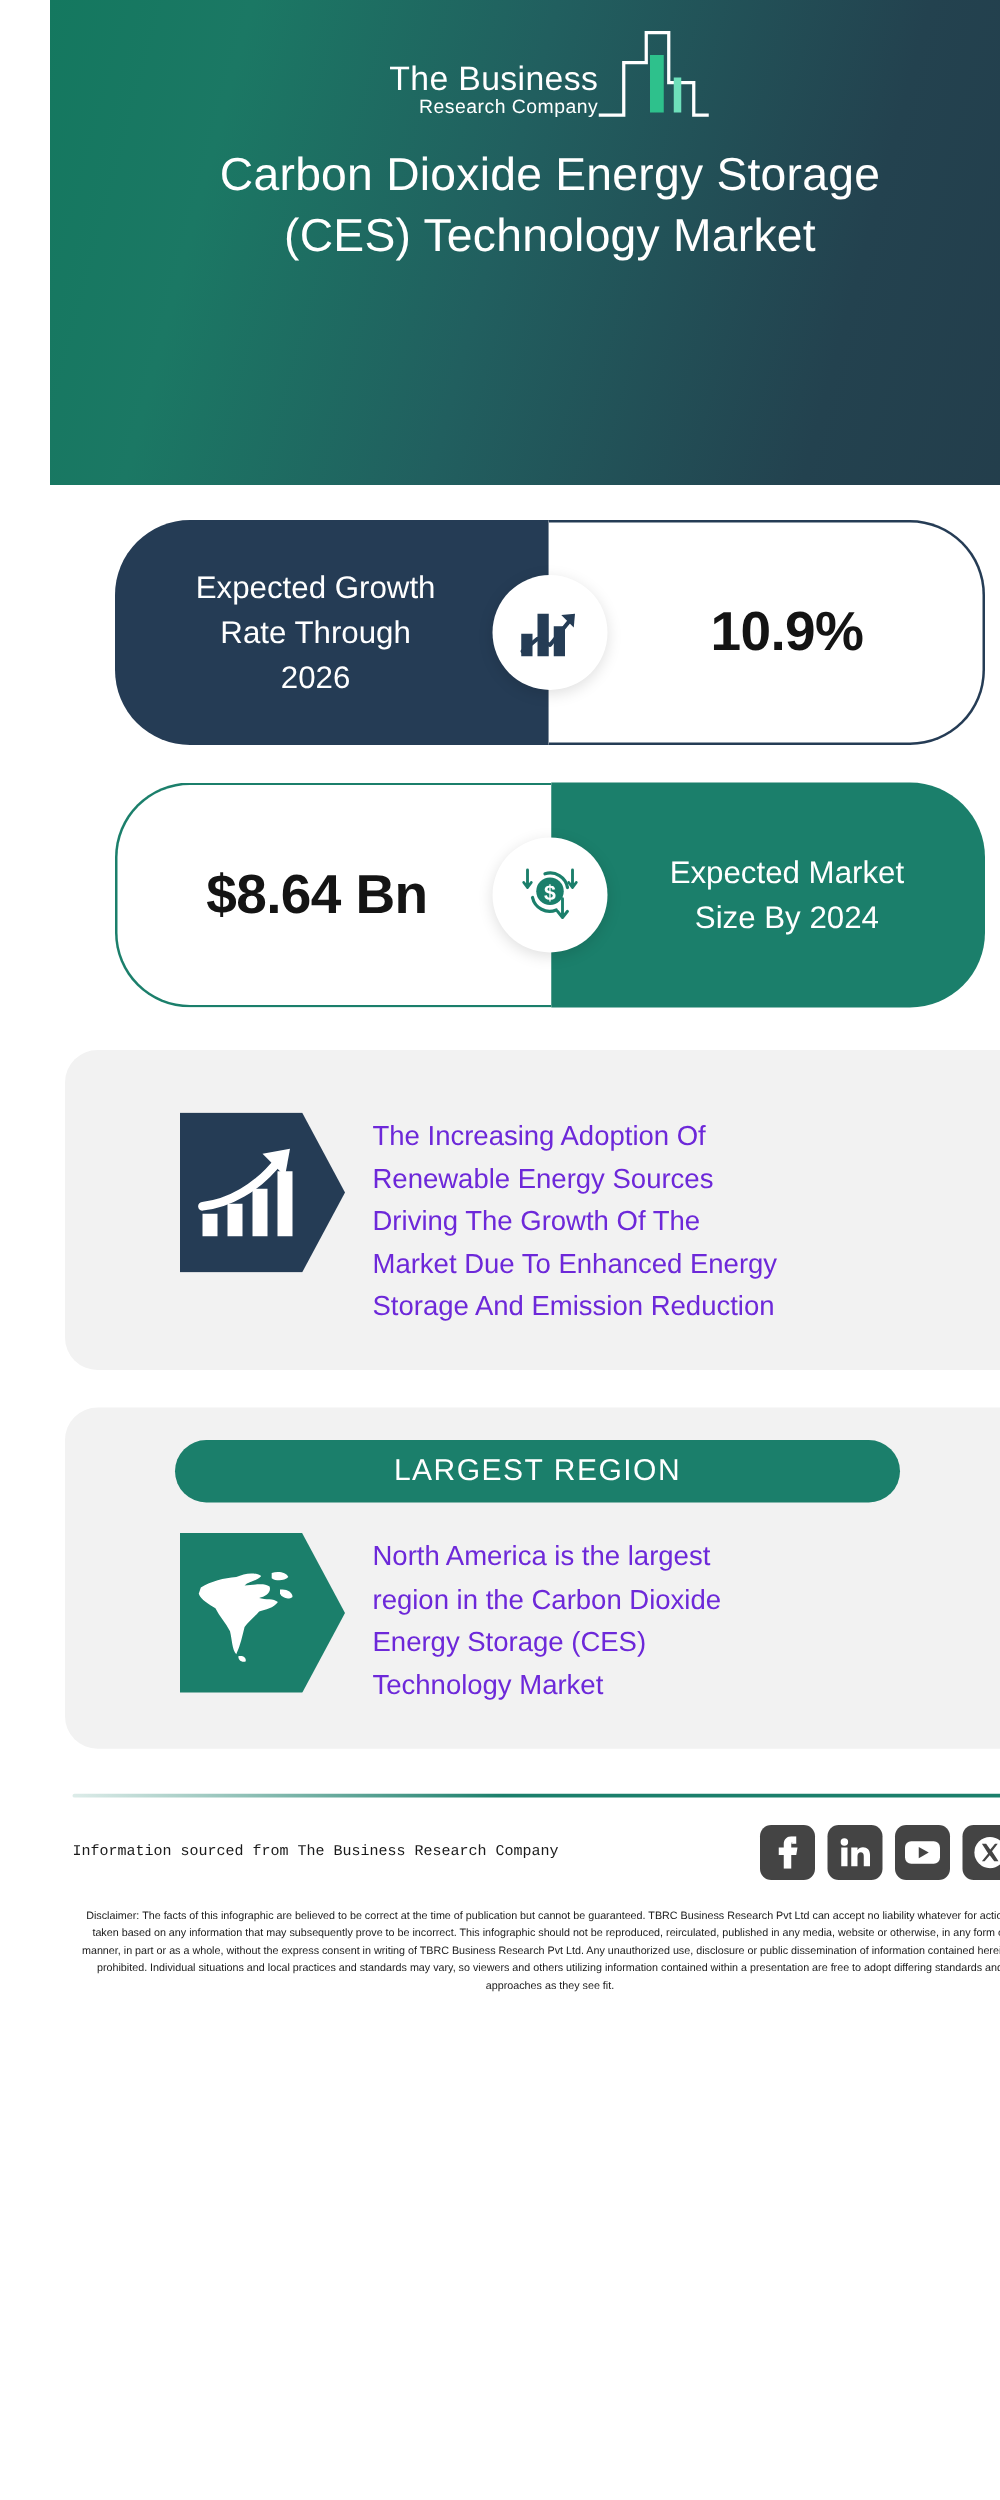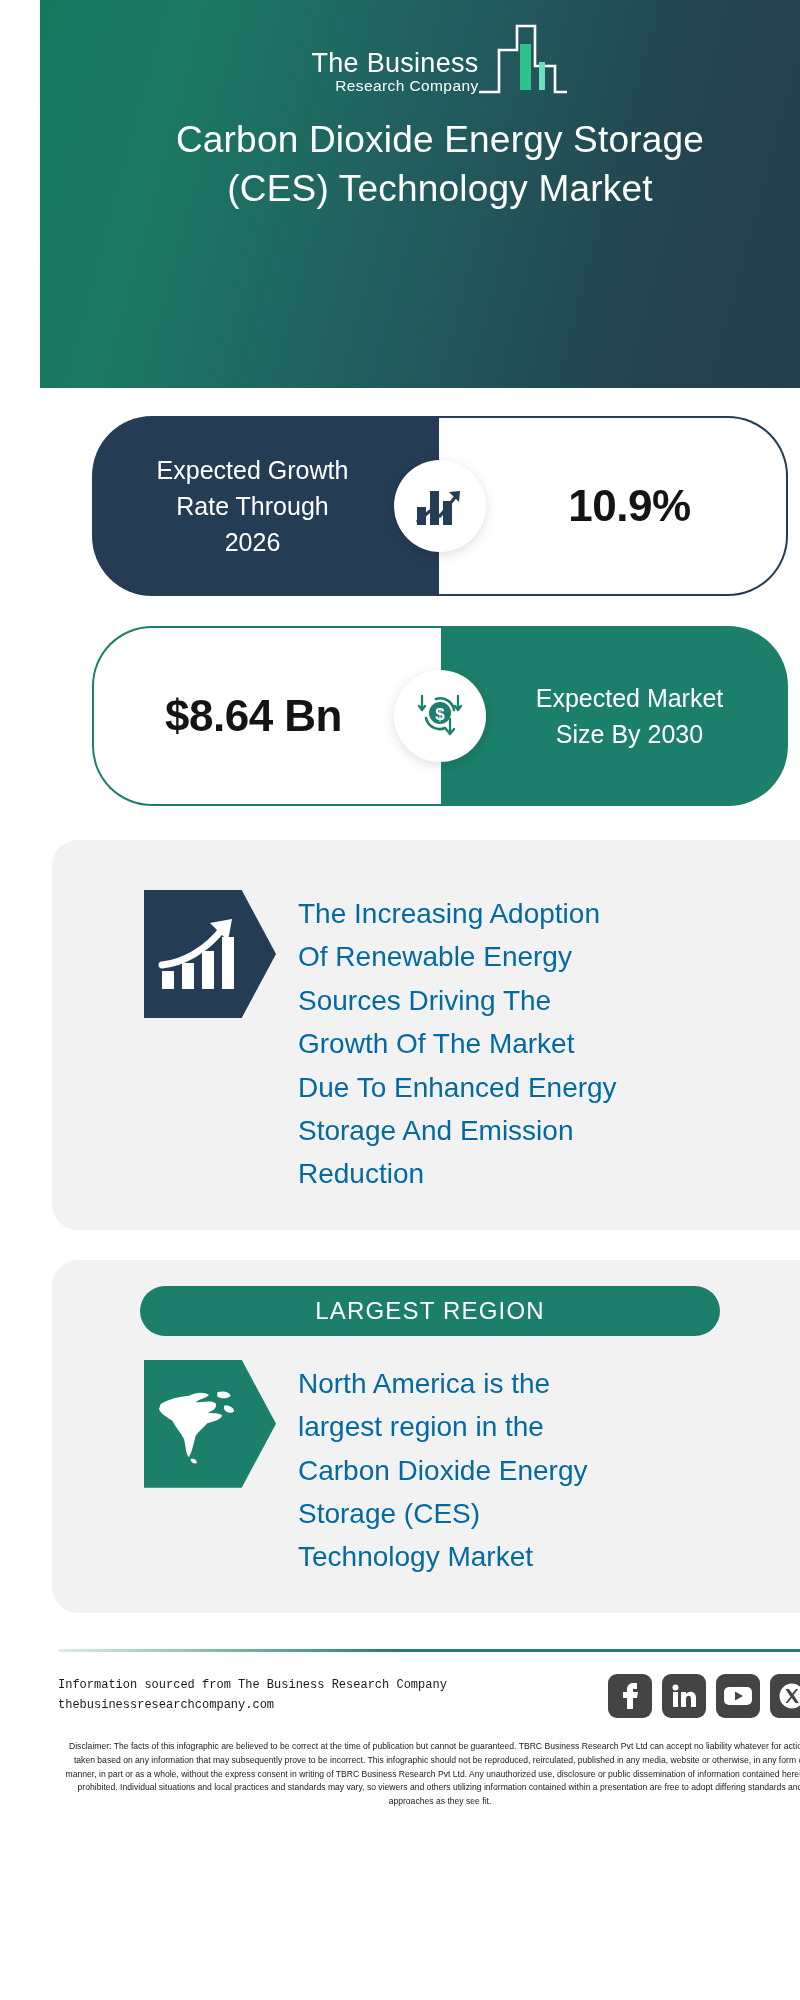--- a/index.html
+++ b/index.html
@@ -180,22 +180,22 @@
     clip-path: polygon(0 0, 74% 0, 100% 50%, 74% 100%, 0 100%);
     display: flex;
     align-items: center;
     justify-content: flex-start;
     padding-left: 12px;
   }
   .hex-navy { background: #253c55; }
   .hex-teal { background: #1b7f6b; }
 
   .panel-text {
-    color: #0369a1;
-    font-size: 28px;
+    color: #6d28d9;
+    font-size: 22px;
     line-height: 1.55;
     padding-top: 2px;
     max-width: 330px;
   }
 
   
   .footer { margin-top: 36px; padding: 0 18px; }
   .divider {
     height: 3px;
     background: linear-gradient(90deg, rgba(27,127,107,0.15) 0%, #1b7f6b 45%, #1b7f6b 100%);
@@ -270,21 +270,21 @@
           <path d="M36 11 L47 10 L46 21 Z" fill="#253c55"></path>
         </svg>
       </div>
     </div>
 
     <div class="stat-card stat-size">
       <div class="half teal-outline">
         <div class="stat-value val-left">$8.64 Bn</div>
       </div>
       <div class="half teal-fill">
-        <div class="stat-label lbl-right">Expected Market Size By 2030</div>
+        <div class="stat-label lbl-right">Expected Market Size By 2024</div>
       </div>
       <div class="badge-circle">
         <svg width="56" height="56" viewBox="0 0 56 56">
           <circle cx="28" cy="25" r="11" fill="#1b7f6b"></circle>
           <text x="28" y="32" font-size="17" font-weight="bold" fill="#ffffff" text-anchor="middle" font-family="'Liberation Sans', sans-serif">$</text>
           <path d="M14 30 A14 14 0 0 0 33 40" fill="none" stroke="#1b7f6b" stroke-width="2.6" stroke-linecap="round"></path>
           <path d="M42 22 A14 14 0 0 0 24 11" fill="none" stroke="#1b7f6b" stroke-width="2.6" stroke-linecap="round"></path>
           <path d="M10 8 L10 22 M10 22 L7 18 M10 22 L13 18" fill="none" stroke="#1b7f6b" stroke-width="2.3" stroke-linecap="round"></path>
           <path d="M46 8 L46 22 M46 22 L43 18 M46 22 L49 18" fill="none" stroke="#1b7f6b" stroke-width="2.3" stroke-linecap="round"></path>
           <path d="M38 31 L38 46 M38 46 L34 41 M38 46 L42 41" fill="none" stroke="#1b7f6b" stroke-width="2.3" stroke-linecap="round"></path>
@@ -331,21 +331,20 @@
       </div>
       <div class="panel-text">North America is the largest region in the Carbon Dioxide Energy Storage (CES) Technology Market</div>
     </div>
   </div>
 
   <div class="footer">
     <div class="divider"></div>
     <div class="footer-row">
       <div class="source-text">
         <div>Information sourced from The Business Research Company</div>
-        <div>thebusinessresearchcompany.com</div>
       </div>
       <div class="socials">
         <div class="soc">
           <svg width="24" height="26" viewBox="0 0 24 26">
               <path fill="#ffffff" d="M15 6h4V0h-4c-3.3 0-6 2.7-6 6v3H5v6h4v11h6V15h4l1-6h-5V6c0-.6.4-1 1-1z"></path>
             </svg>
         </div>
         <div class="soc">
           <svg width="24" height="24" viewBox="0 0 24 24">
             <rect x="1" y="8" width="5" height="15" fill="#ffffff"></rect>

